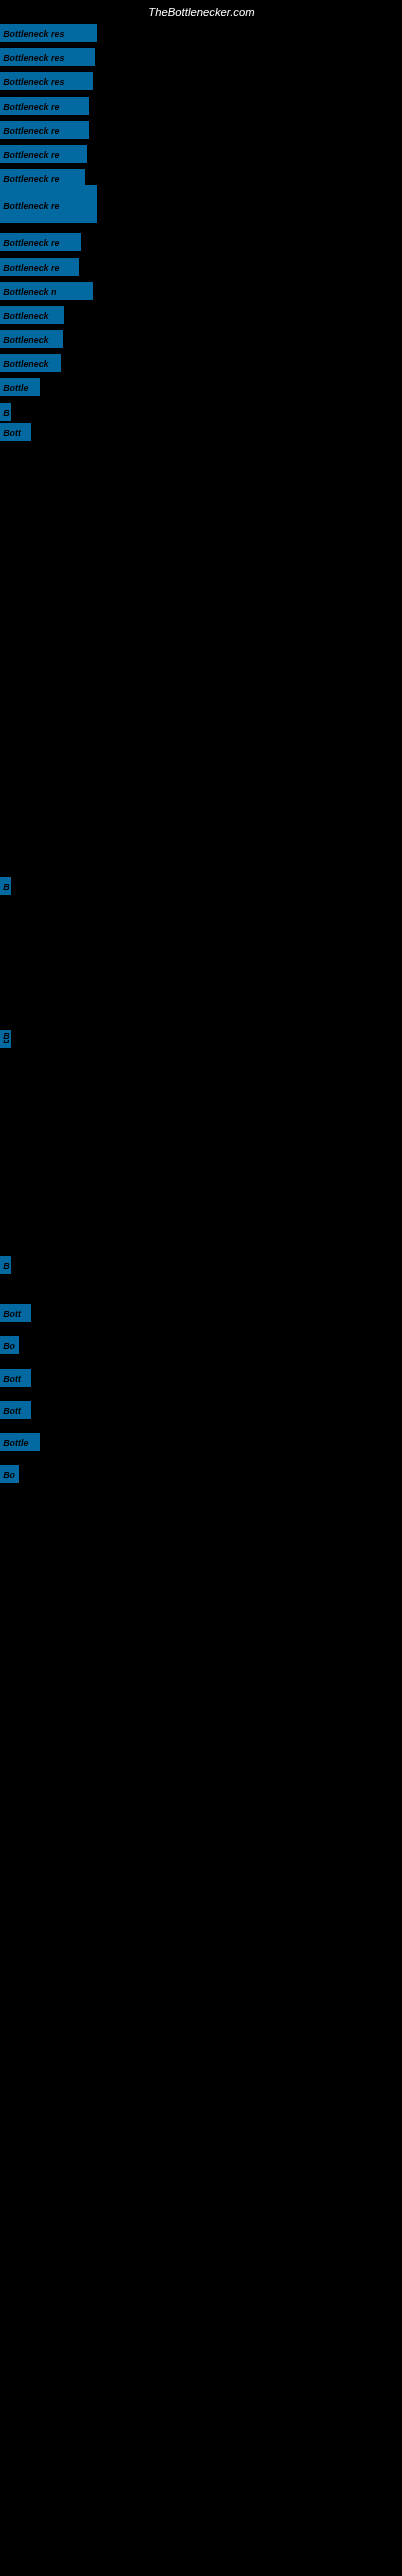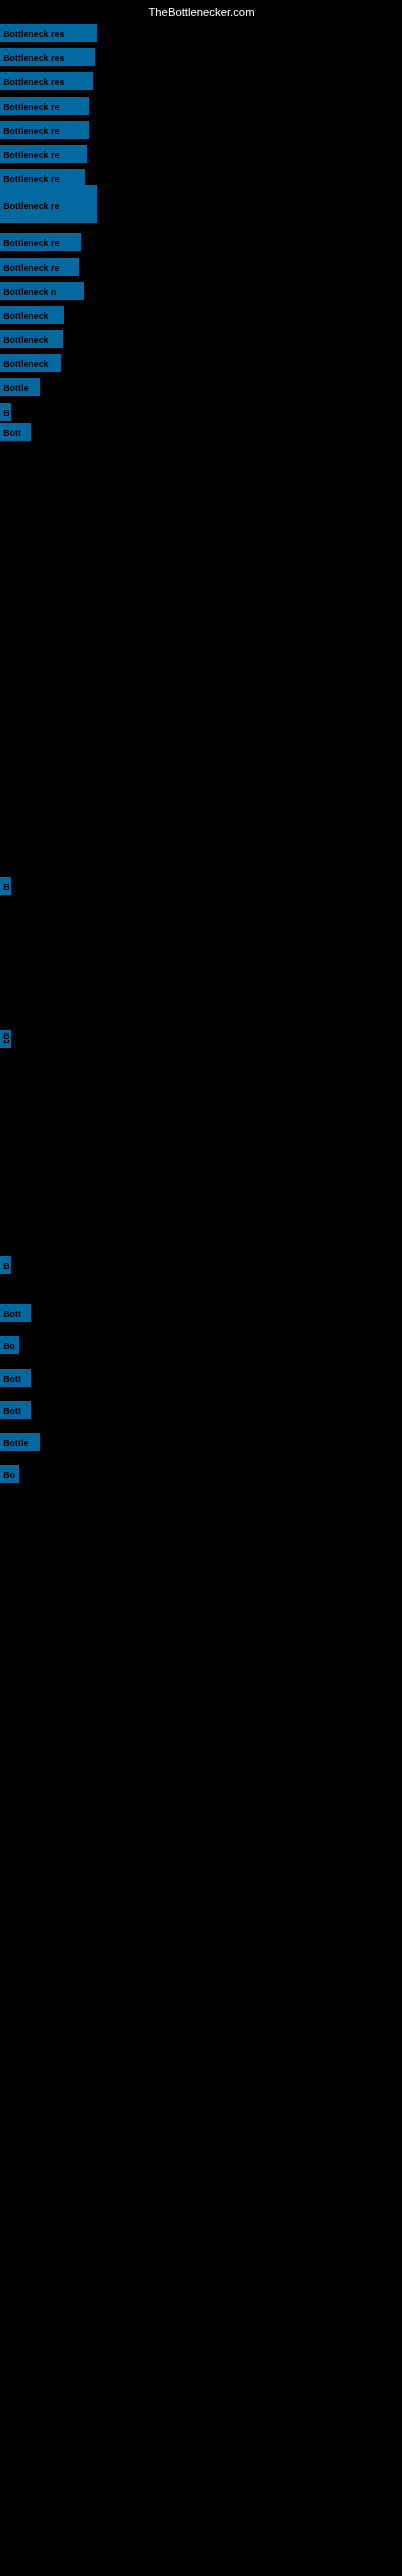--- a/index.html
+++ b/index.html
@@ -1,18 +1,19 @@
 <!DOCTYPE html>
 <html style="font-size:13px"><head>
   <meta charset="utf-8">
   <style>
     * {
       margin: 0;
       padding: 0;
       box-sizing: border-box;
+      font-style: italic;
     }
     body {
       background-color: #000000;
       width: 403px;
       min-height: 2576px;
       font-family: Arial, sans-serif;
       position: relative;
     }
     .site-title {
       position: absolute;
@@ -43,21 +44,21 @@
 <div class="bottleneck-label" style="top: 24px; width: 97px; height: 17.7px; line-height: 17.7px;">Bottleneck res</div>
 <div class="bottleneck-label" style="top: 48px; width: 95px; height: 17.7px; line-height: 17.7px;">Bottleneck res</div>
 <div class="bottleneck-label" style="top: 72px; width: 93px; height: 17.7px; line-height: 17.7px;">Bottleneck res</div>
 <div class="bottleneck-label" style="top: 97px; width: 89px; height: 17.7px; line-height: 17.7px;">Bottleneck re</div>
 <div class="bottleneck-label" style="top: 121px; width: 89px; height: 17.7px; line-height: 17.7px;">Bottleneck re</div>
 <div class="bottleneck-label" style="top: 145px; width: 87px; height: 17.7px; line-height: 17.7px;">Bottleneck re</div>
 <div class="bottleneck-label" style="top: 169px; width: 85px; height: 17.7px; line-height: 17.7px;">Bottleneck re</div>
 <div class="bottleneck-label" style="top: 185px; width: 97px; height: 38px; line-height: 38px;">Bottleneck re</div>
 <div class="bottleneck-label" style="top: 233px; width: 81px; height: 17.7px; line-height: 17.7px;">Bottleneck re</div>
 <div class="bottleneck-label" style="top: 258px; width: 79px; height: 17.7px; line-height: 17.7px;">Bottleneck re</div>
-<div class="bottleneck-label" style="top: 282px; width: 84px; height: 17.7px; line-height: 17.7px;">Bottleneck n</div>
+<div class="bottleneck-label" style="top: 282px; width: 93px; height: 17.7px; line-height: 17.7px;">Bottleneck n</div>
 <div class="bottleneck-label" style="top: 306px; width: 64px; height: 17.7px; line-height: 17.7px;">Bottleneck</div>
 <div class="bottleneck-label" style="top: 330px; width: 63px; height: 17.7px; line-height: 17.7px;">Bottleneck</div>
 <div class="bottleneck-label" style="top: 354px; width: 61px; height: 17.7px; line-height: 17.7px;">Bottleneck</div>
 <div class="bottleneck-label" style="top: 378px; width: 40px; height: 17.7px; line-height: 17.7px;">Bottle</div>
 <div class="bottleneck-label" style="top: 403px; width: 11.3px; height: 17.7px; line-height: 17.7px;">B</div>
 <div class="bottleneck-label" style="top: 423px; width: 31px; height: 17.7px; line-height: 17.7px;">Bott</div>
 <div class="bottleneck-label" style="top: 877px; width: 11.3px; height: 17.7px; line-height: 17.7px;">B</div>
 <div class="bottleneck-label" style="top: 1030px; width: 11.3px; height: 17.7px; line-height: 17.7px;">B</div>
 <div class="bottleneck-label" style="top: 1030px; width: 11.3px; height: 9.7px; line-height: 9.7px;">B</div>
 <div class="bottleneck-label" style="top: 1256px; width: 11.3px; height: 17.7px; line-height: 17.7px;">B</div>

